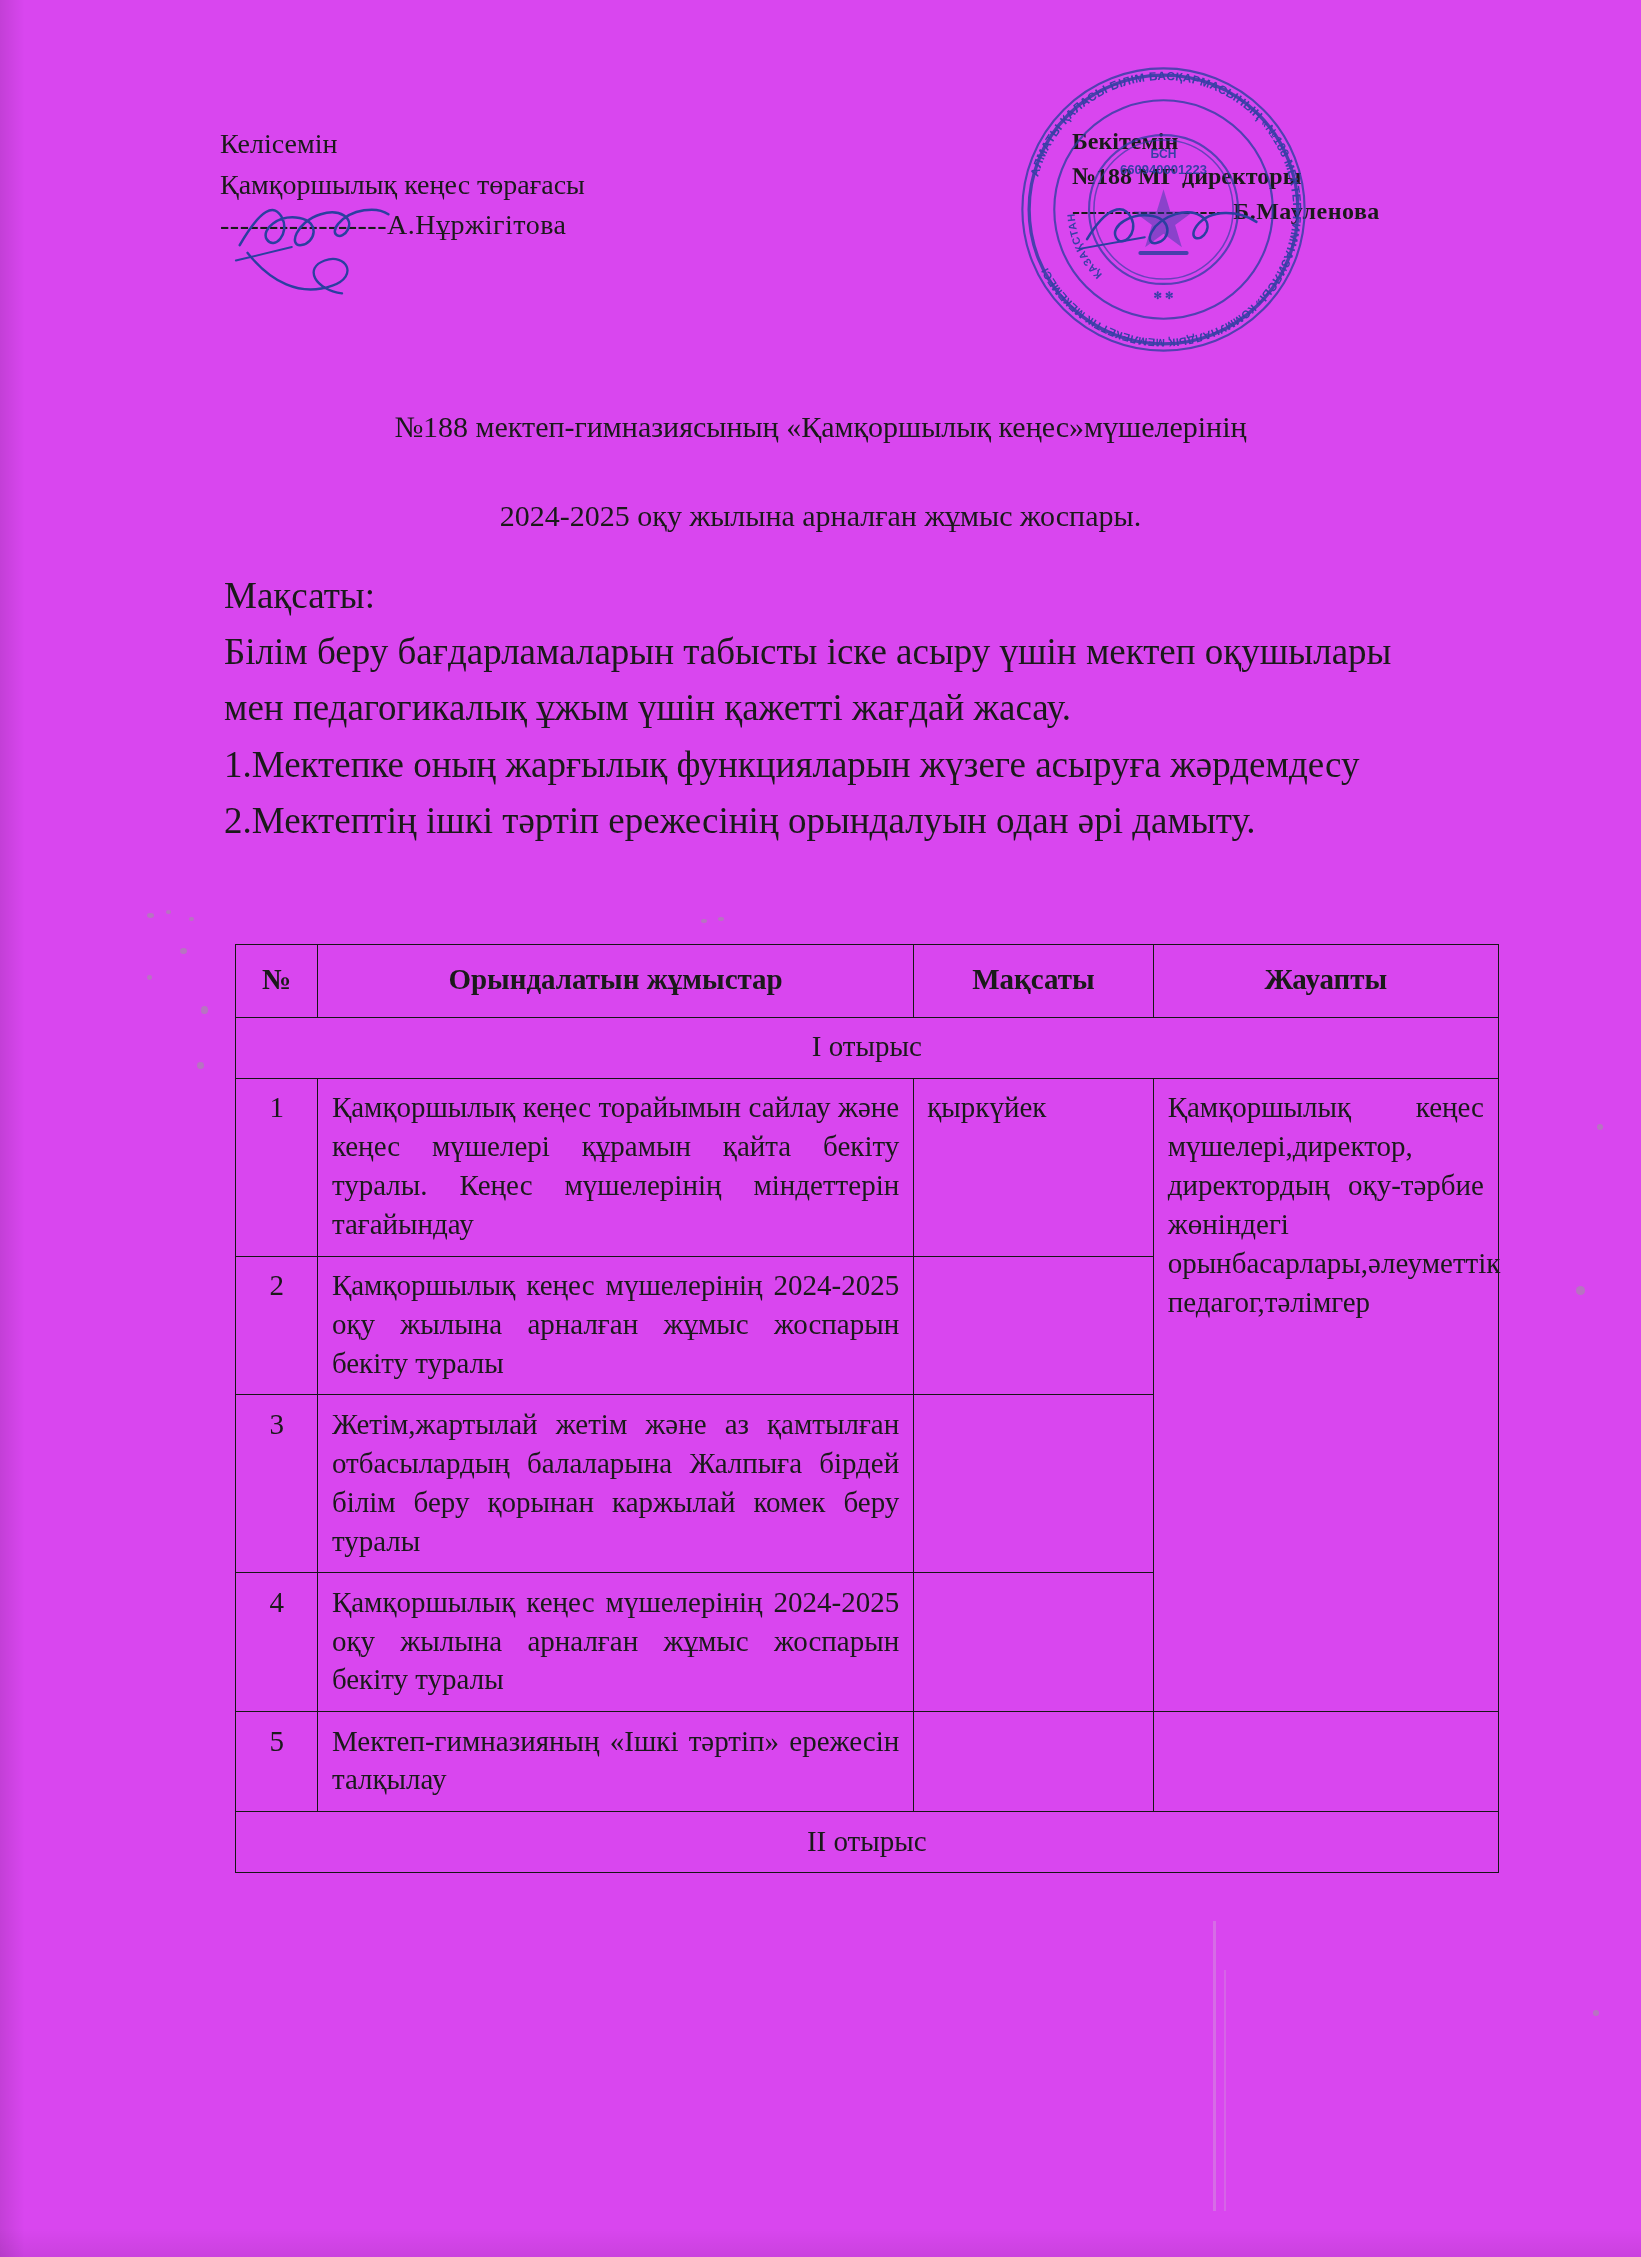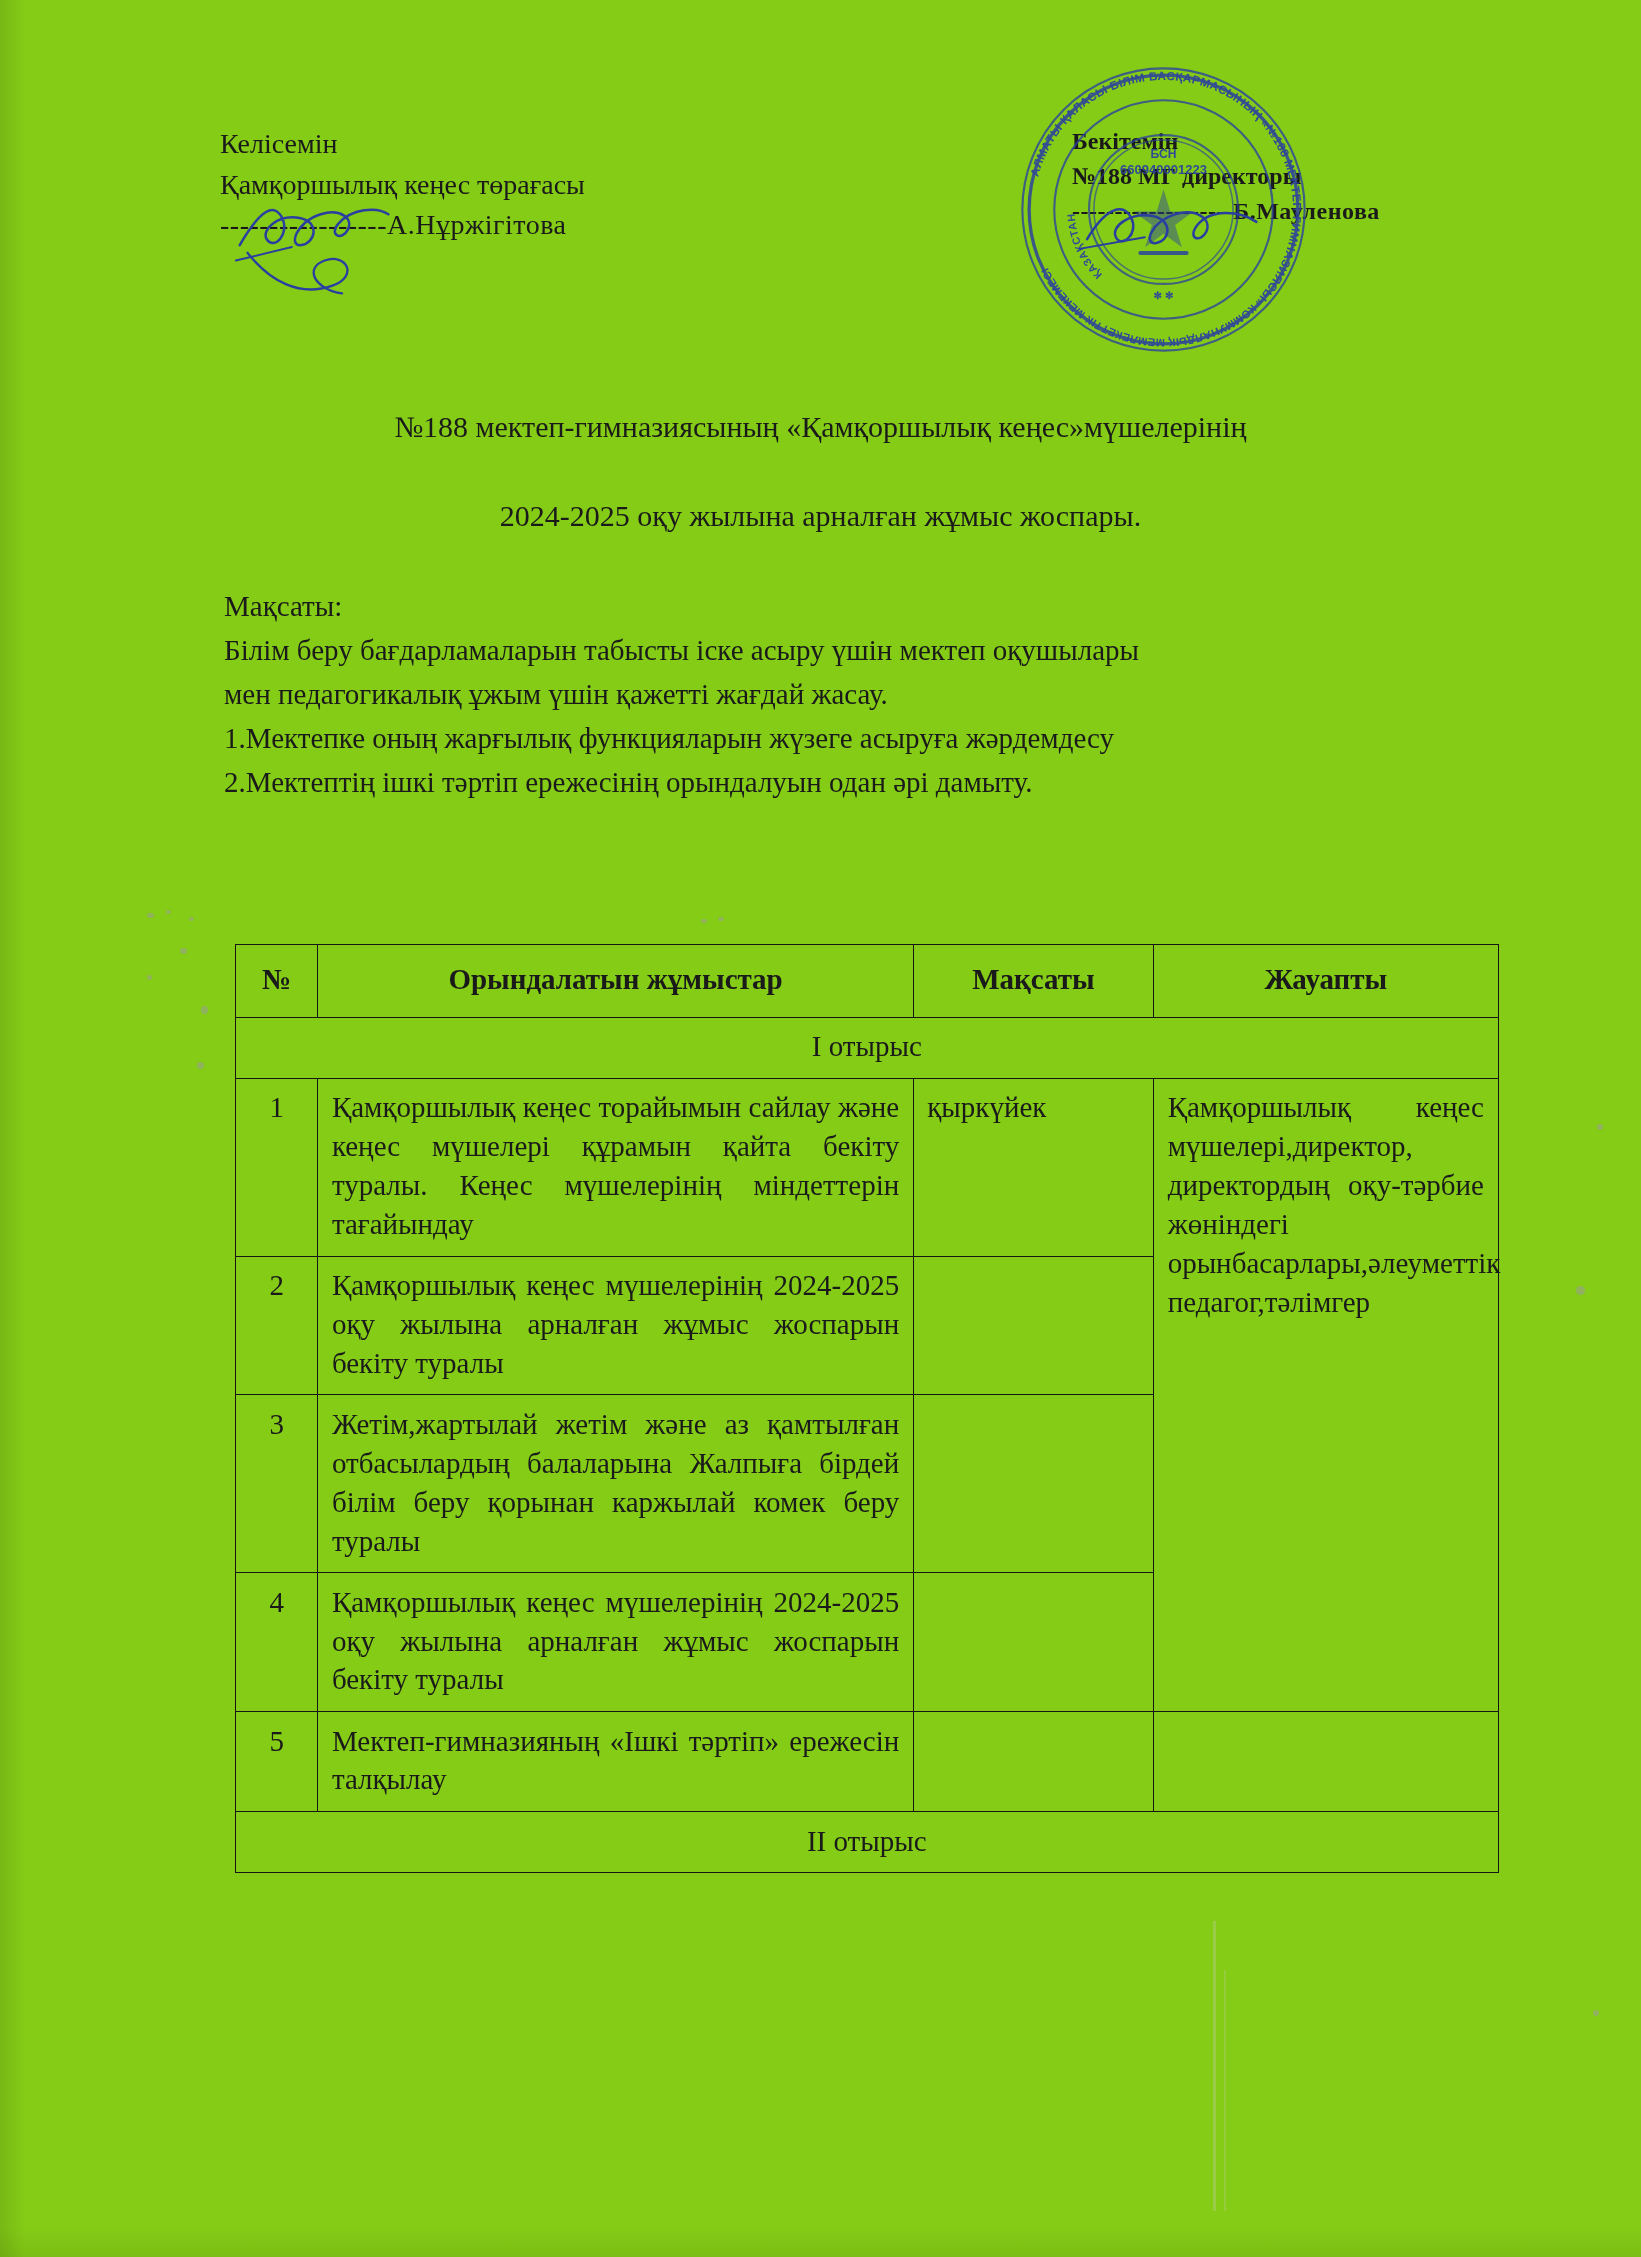--- a/index.html
+++ b/index.html
@@ -12,21 +12,21 @@
     height: 2257px;
     font-family: "Liberation Serif", serif;
     color: #1a1a1a;
     position: relative;
     overflow: hidden;
   }
   .page {
     position: relative;
     width: 1641px;
     height: 2257px;
-    background: #84cc16;
+    background: #d946ef;
   }
 
   
   .header {
     position: absolute;
     top: 124px;
     left: 0;
     width: 100%;
     height: 193px;
   }
@@ -89,24 +89,24 @@
     width: 100%;
     text-align: center;
     font-size: 30px;
     line-height: 1.5;
   }
   .doc-title .l2 { display: block; margin-top: 44px; }
 
   
   .intro {
     position: absolute;
-    top: 584px;
+    top: 568px;
     left: 224px;
     width: 1226px;
-    font-size: 29px;
+    font-size: 37px;
     line-height: 1.52;
   }
   .intro p { margin: 0; }
 
   
   .tbl-wrap {
     position: absolute;
     top: 944px;
     left: 235px;
     width: 1255px;

